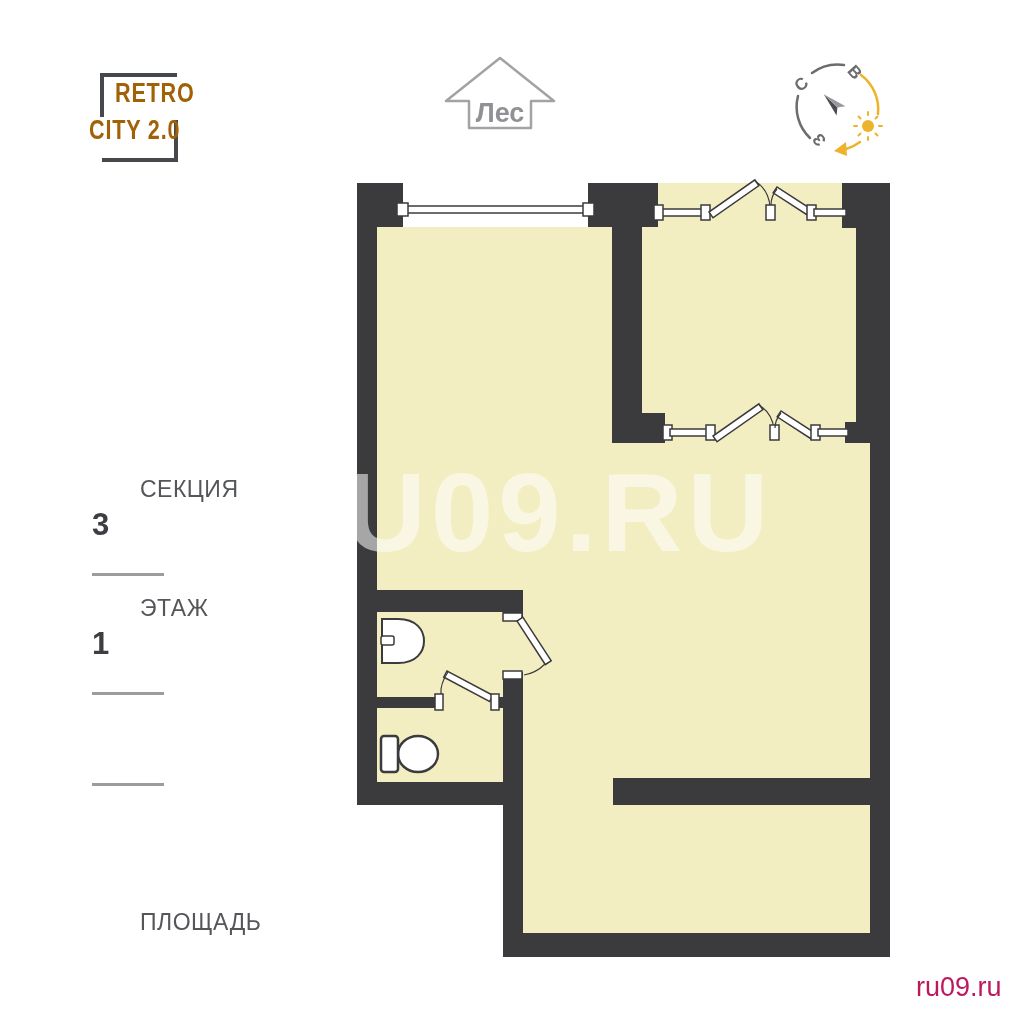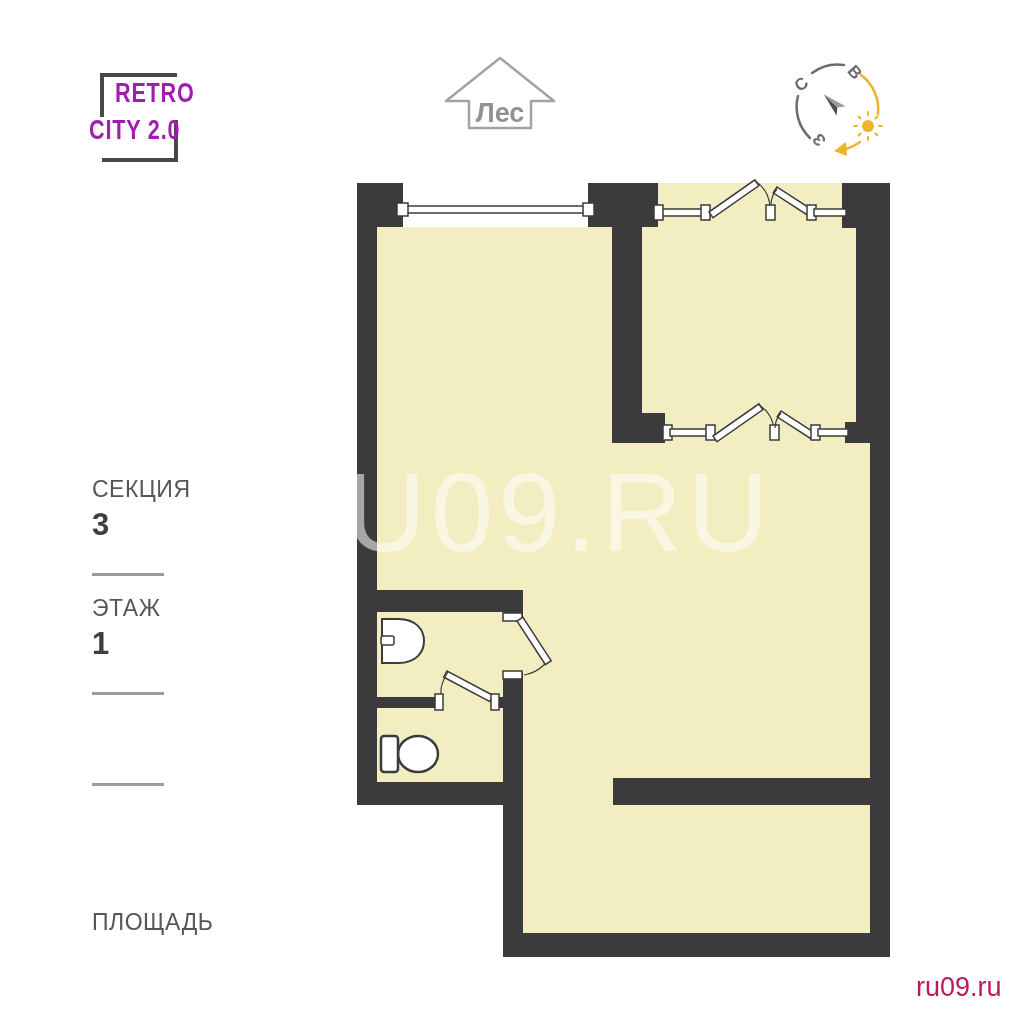--- a/index.html
+++ b/index.html
@@ -1,38 +1,38 @@
 <!DOCTYPE html>
 <html><head>
 <meta charset="utf-8">
 <style>
   html,body{margin:0;padding:0;background:#fff;}
   .canvas{position:relative;width:1024px;height:1024px;background:#ffffff;overflow:hidden;
           font-family:"Liberation Sans",sans-serif;}
 
   
-  .logo{position:absolute;left:88px;top:70px;width:100px;height:92px;color:#a21caf;}
+  .logo{position:absolute;left:88px;top:70px;width:100px;height:92px;color:#a16207;}
   .logo .bracket-tl{position:absolute;left:12px;top:3px;width:73px;height:40px;
       border-left:4px solid #45484d;border-top:4px solid #45484d;}
   .logo .bracket-br{position:absolute;left:14px;top:50px;width:72px;height:38px;
       border-right:4px solid #45484d;border-bottom:4px solid #45484d;}
   .logo .l1,.logo .l2{position:absolute;font-size:27px;font-weight:700;letter-spacing:1px;
       transform:scaleX(.8);transform-origin:left center;white-space:nowrap;}
   .logo .l1{left:27px;top:8px;}
   .logo .l2{left:1px;top:45px;}
 
   
   .info-item{position:absolute;left:92px;}
-  .info-label{font-size:23px;color:#55565a;letter-spacing:.5px;white-space:nowrap;}
+  .info-label{font-size:23px;color:#55565a;letter-spacing:.5px;white-space:nowrap;margin-left:48px;}
   .info-value{font-size:31px;font-weight:700;color:#3d3e42;margin-top:4px;}
   .info-divider{width:72px;height:3px;background:#9c9c9e;margin-top:30px;}
 
   
   .plan{position:absolute;left:340px;top:170px;}
-  .watermark{position:absolute;left:345px;top:448px;font-size:112px;font-weight:400;
+  .watermark{position:absolute;left:345px;top:448px;font-size:112px;font-weight:700;
       letter-spacing:5px;color:rgba(255,255,255,0.55);white-space:nowrap;pointer-events:none;}
   .footer{position:absolute;left:916px;top:972px;font-size:27px;color:#be185d;
       text-shadow:1.5px 1.5px 0 #ffffff;}
   .arrow-north{position:absolute;left:444px;top:56px;}
   .compass{position:absolute;left:786px;top:44px;}
 </style>
 </head>
 <body>
 
 <div class="canvas">

